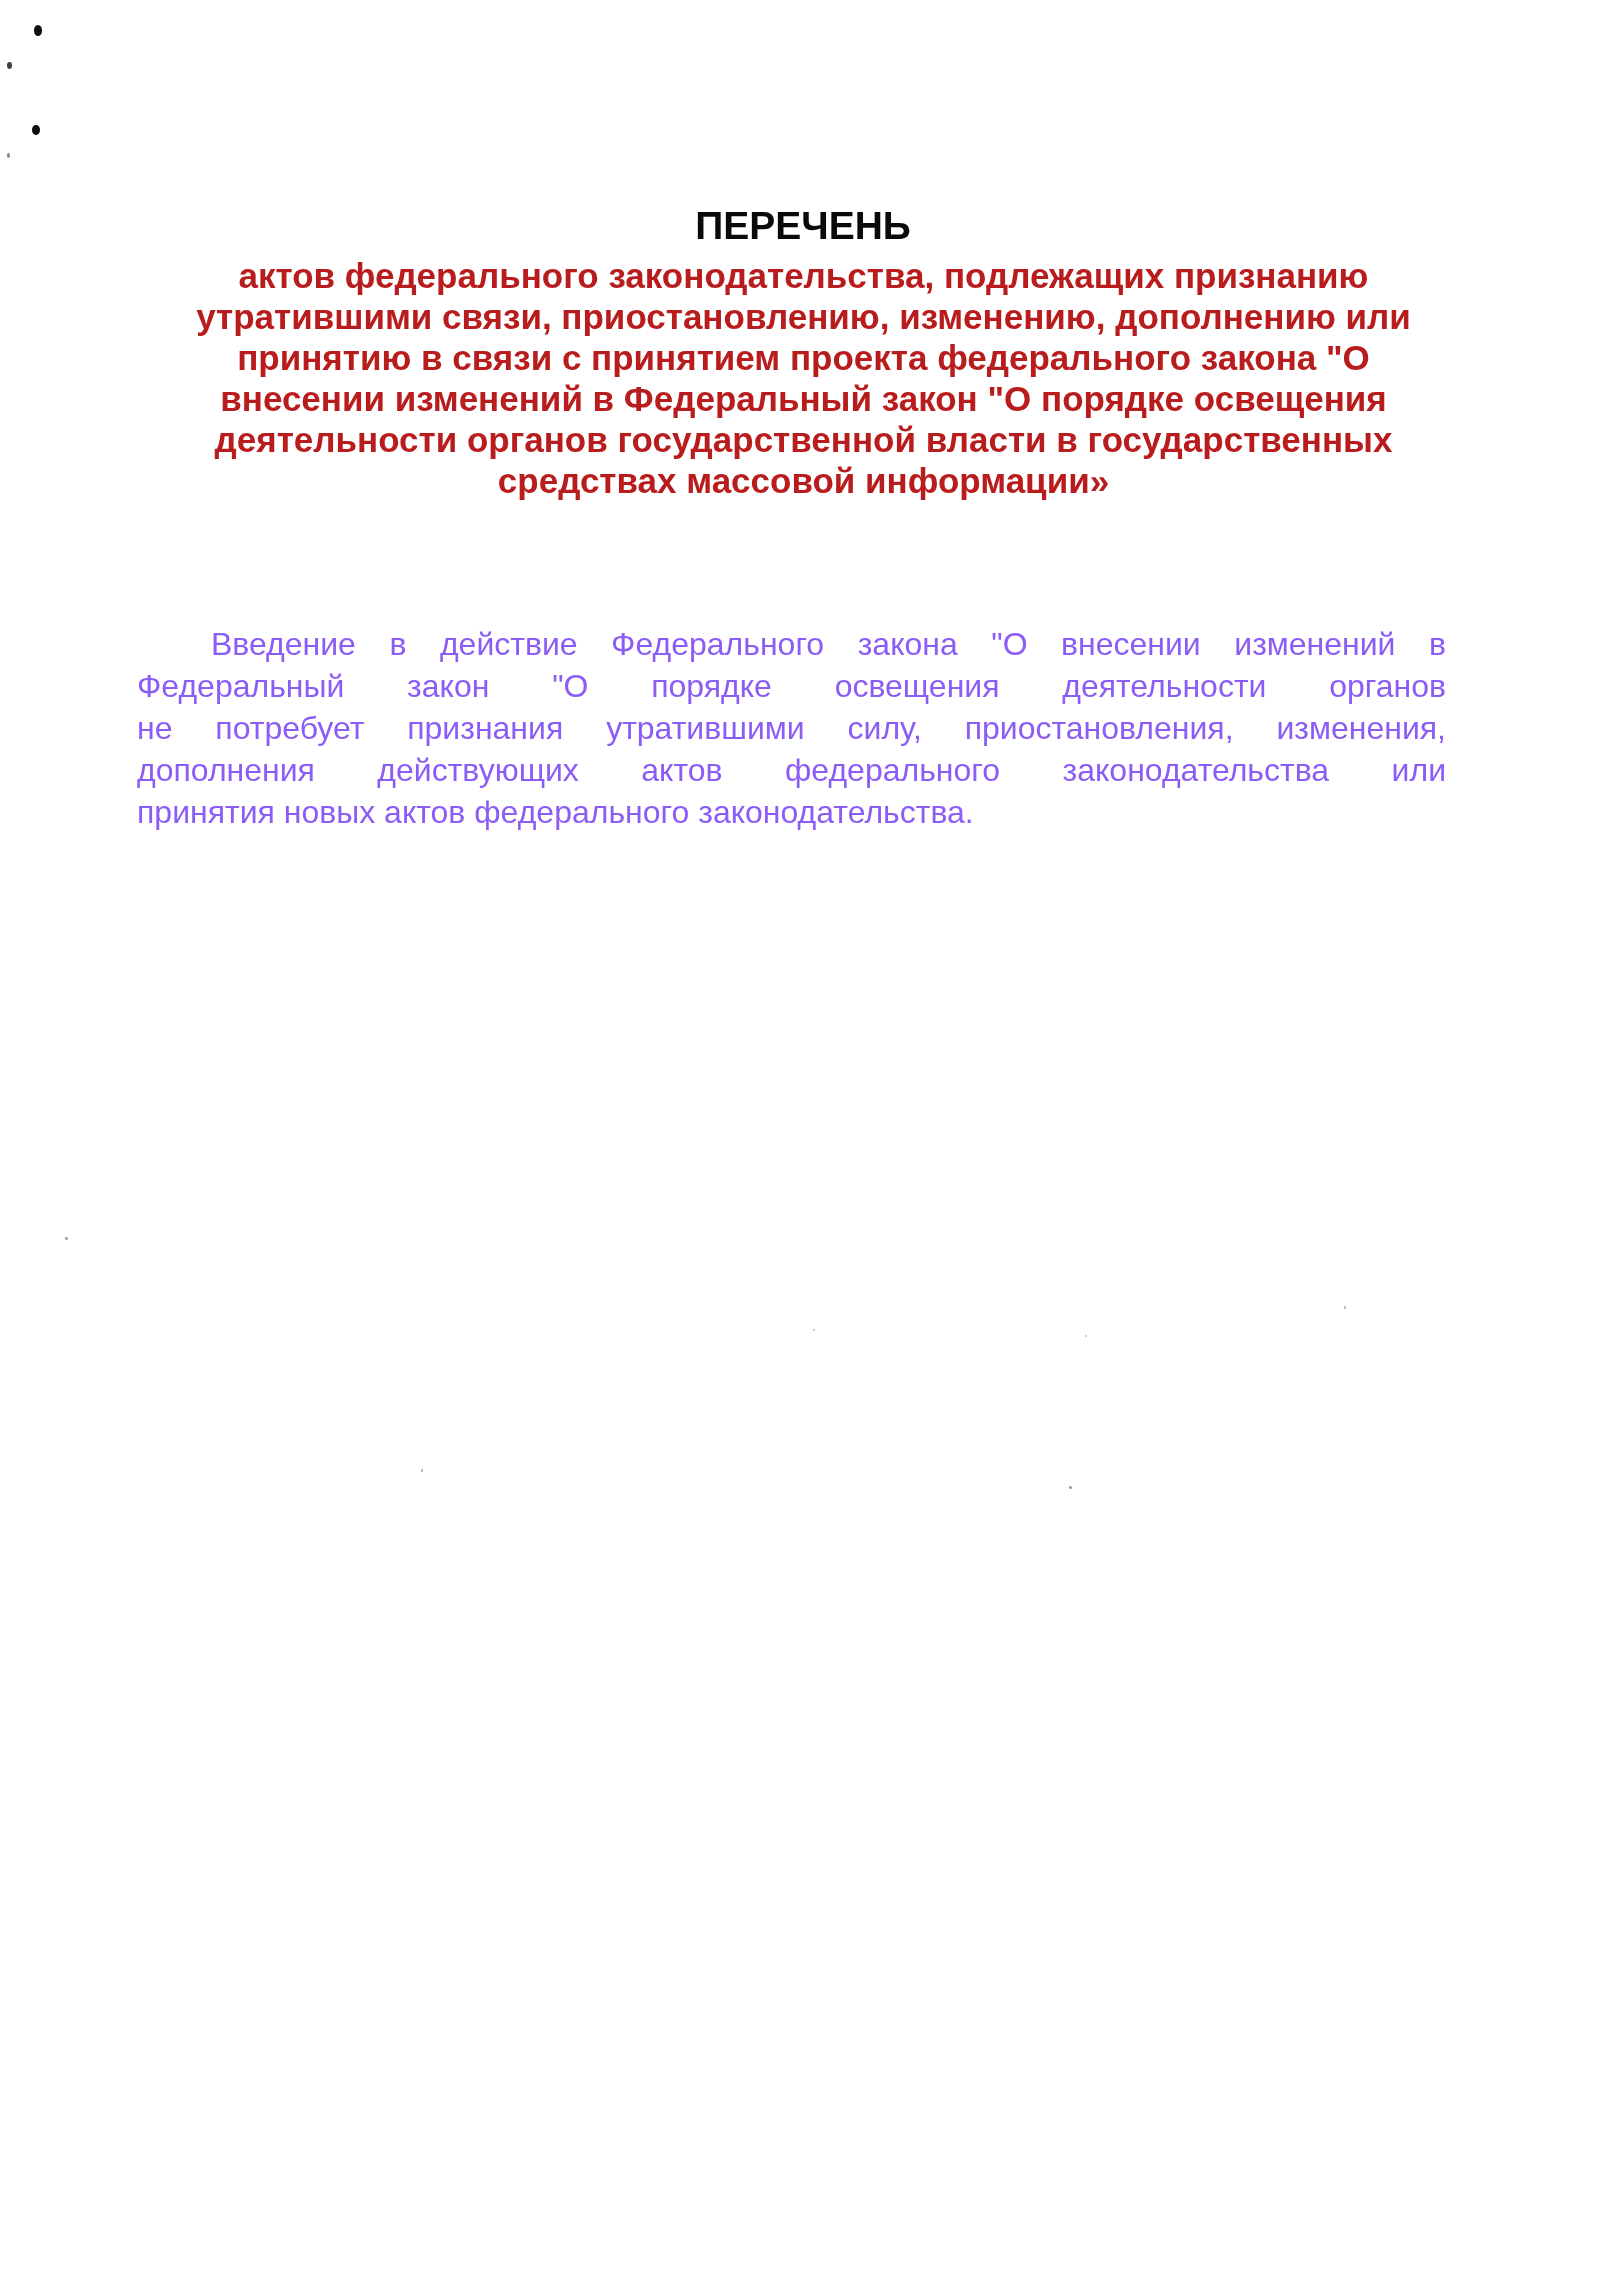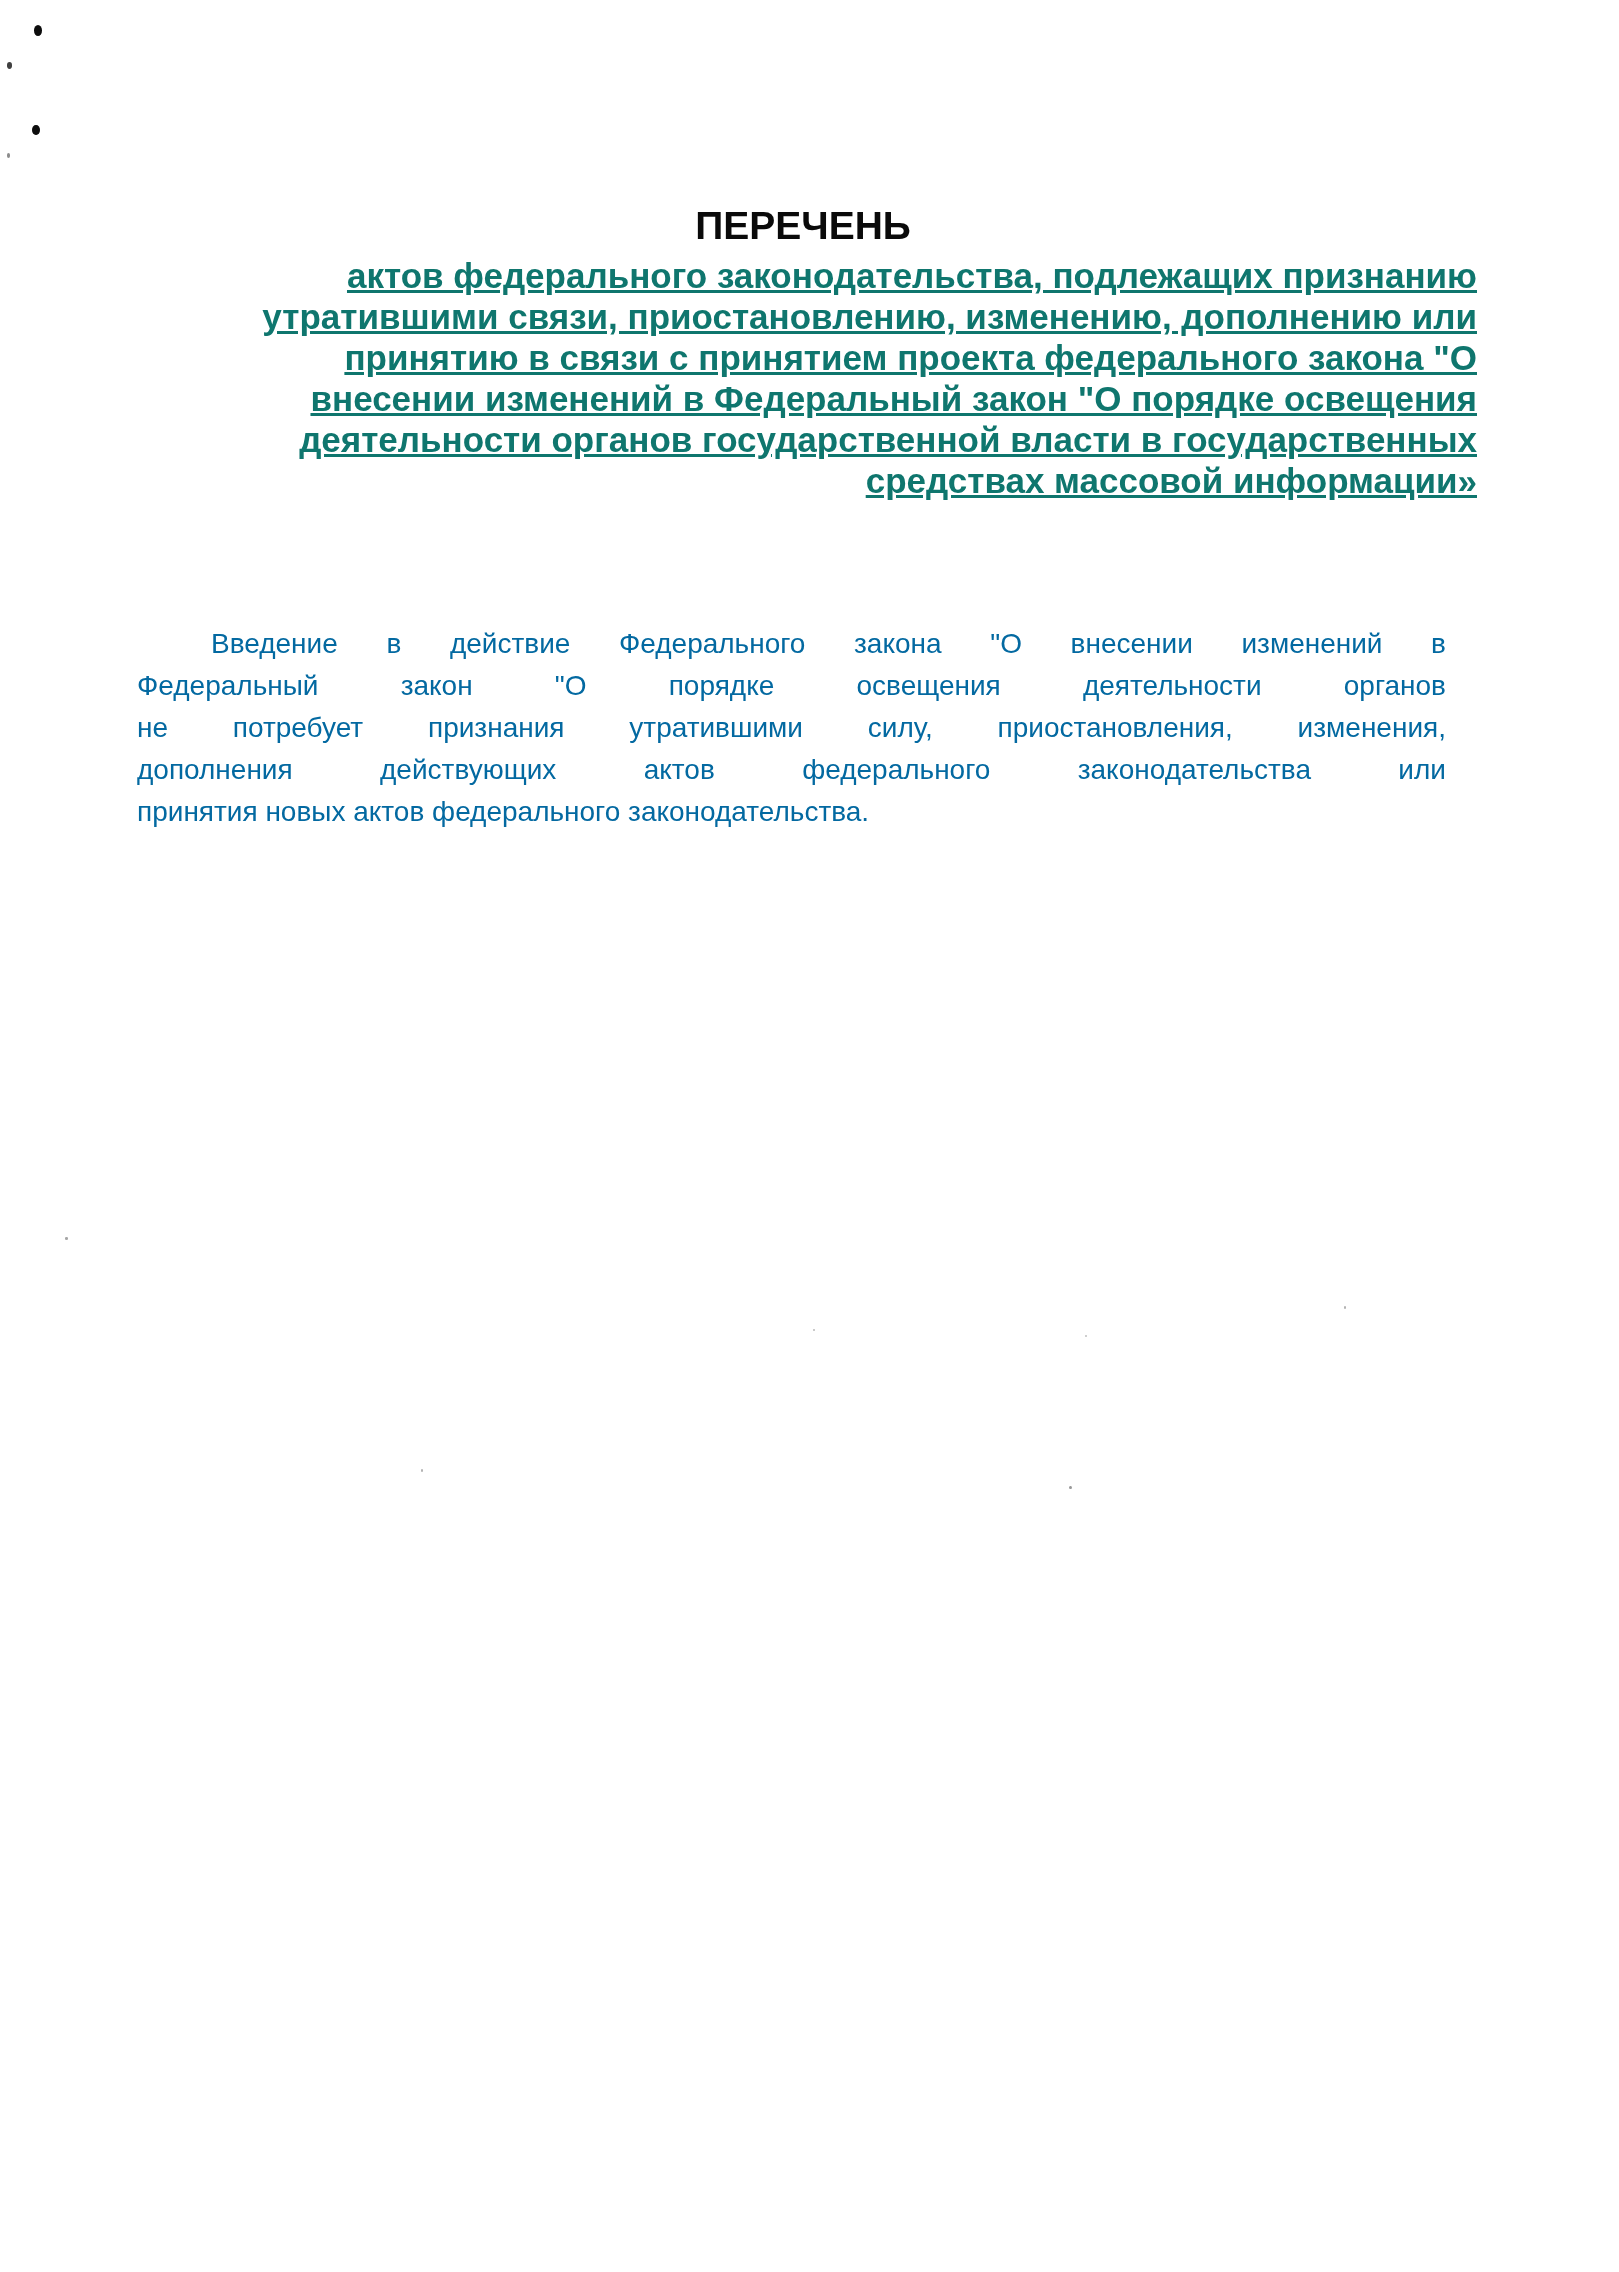--- a/index.html
+++ b/index.html
@@ -26,34 +26,33 @@
     color: #0a0a0a;
   }
   .doc-subtitle {
     position: absolute;
     top: 255px;
     left: 130px;
     width: 1347px;
     font-weight: 700;
     font-size: 35px;
     line-height: 41px;
-    text-align: right;
-    color: #0f766e;
-    text-decoration: underline;
+    text-align: center;
+    color: #b91c1c;
   }
   .subtitle-line { white-space: nowrap; }
   .doc-paragraph {
     position: absolute;
     top: 623px;
     left: 137px;
     width: 1309px;
     font-weight: 400;
-    font-size: 28px;
+    font-size: 32px;
     line-height: 42px;
-    color: #0369a1;
+    color: #8b5cf6;
   }
   .paragraph-line {
     text-align: justify;
     text-align-last: justify;
   }
   .paragraph-line:first-child { text-indent: 74px; }
   .paragraph-line:last-child { text-align: right; text-align-last: left; }
   .speck {
     position: absolute;
     background: #000000;

